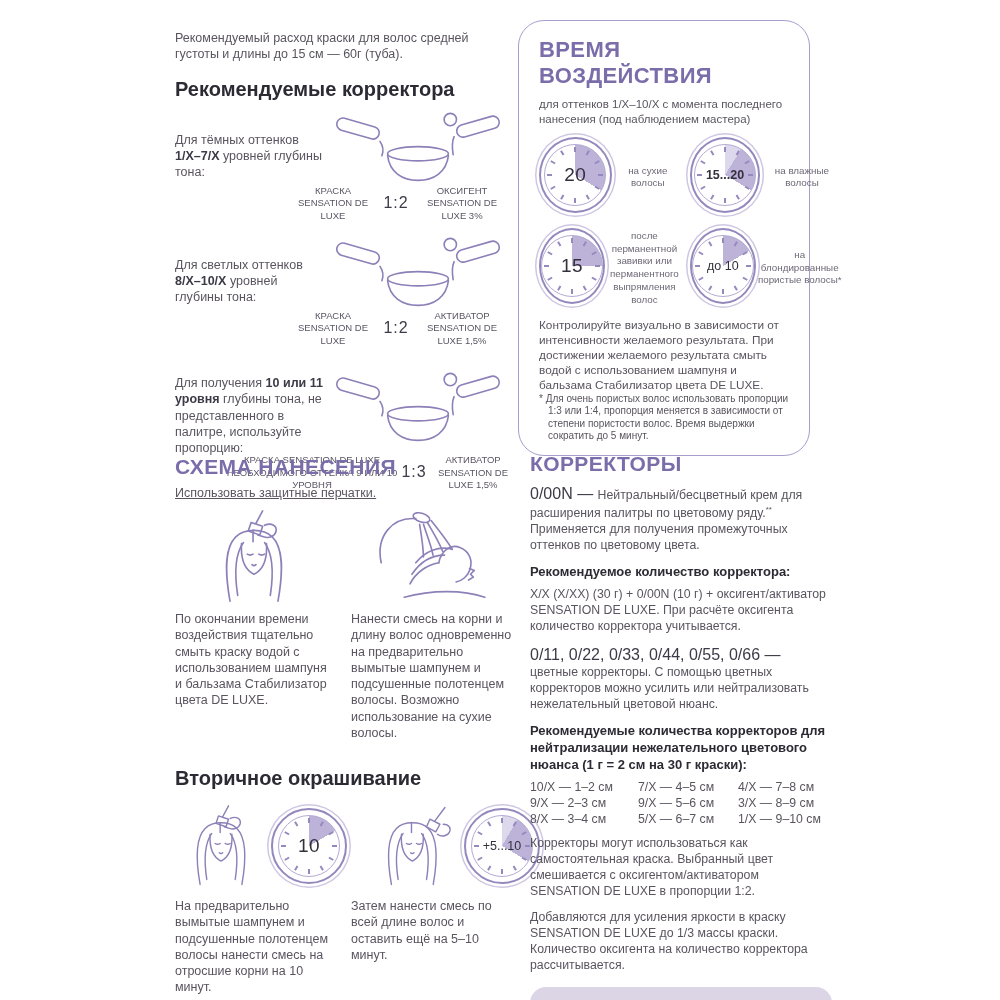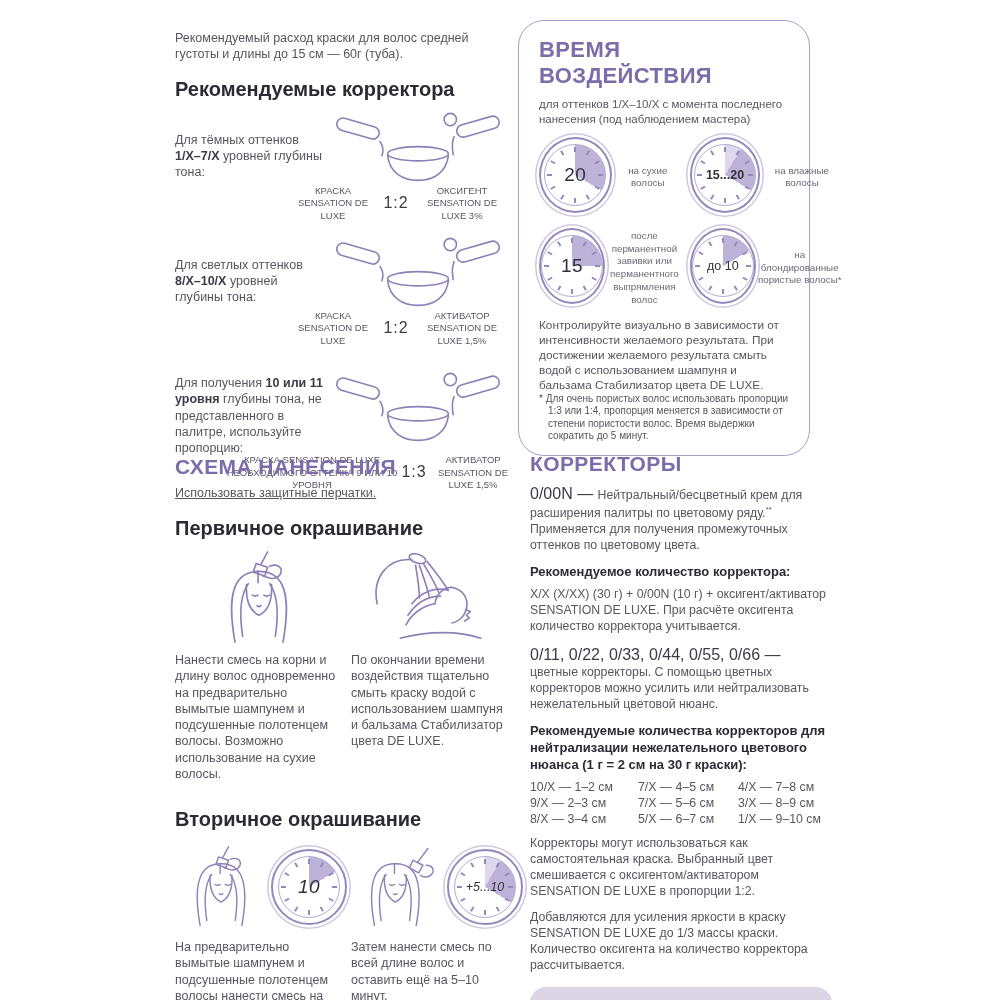--- a/index.html
+++ b/index.html
@@ -43,21 +43,21 @@
   .clock-face{position:relative;width:60px;height:60px;border-radius:50%;border:1px solid #b5aad2;
               display:flex;align-items:center;justify-content:center;}
   .tick{position:absolute;inset:0;}
   .tick::before{content:"";position:absolute;top:2px;left:50%;width:2px;height:5px;margin-left:-1px;background:#9489bd;}
   .clock-value{position:relative;z-index:1;font-size:19px;color:#33303c;letter-spacing:.5px;}
   .clock-value.small{font-size:12.5px;letter-spacing:0;}
 
   
   .scheme{position:absolute;left:175px;top:455px;width:338px;}
   .scheme .subtitle{font-size:12.5px;margin-top:-2px;text-decoration:underline;}
-  .steps-row{display:flex;gap:4px;margin:8px 0 6px;font-style:italic;}
+  .steps-row{display:flex;gap:21px;margin:8px 0 6px;}
   .step-fig{flex:1;display:flex;align-items:center;justify-content:center;gap:4px;}
   .head-svg{width:112px;height:96px;}
   .head-svg.narrow{width:92px;height:92px;}
   .rinse-svg{width:136px;height:96px;}
   .texts{display:flex;gap:14px;}
   .texts .tcol{flex:1;}
   .texts p{font-size:12.5px;line-height:1.3;margin-bottom:10px;}
 
   
   .correctors{position:absolute;left:530px;top:452px;width:302px;}
@@ -235,21 +235,20 @@
       </figure>
     </div>
     <p class="note">Контролируйте визуально в зависимости от интенсивности желаемого результата. При достижении желаемого результата смыть водой с использованием шампуня и бальзама Стабилизатор цвета DE LUXE.</p>
     <p class="foot">* Для очень пористых волос использовать пропорции 1:3 или 1:4, пропорция меняется в зависимости от степени пористости волос. Время выдержки сократить до 5 минут.</p>
   </section>
 
   <section class="scheme">
     <h1 class="h-purple">СХЕМА НАНЕСЕНИЯ</h1>
     <p class="subtitle body-t">Использовать защитные перчатки.</p>
 
-    <h2 class="h-black">Первичное окрашивание</h2>
     <div class="steps-row">
       <div class="step-fig">
         <svg class="head-svg" viewBox="0 0 110 100">
           <g class="illu" stroke-width="1.6">
             <path d="M64 2 L57 15"></path>
             <path d="M52 14 l12 4 -3 9 -12 -4 z"></path>
             <path d="M66 17 c7 -3 13 0 12 6 c-1 5 -7 8 -13 6 l-6 -2"></path>
             <path d="M30 96 C24 62 25 40 36 29 C45 20 65 20 74 29 C85 40 86 62 80 96"></path>
             <path d="M54 22 L54 34"></path>
             <path d="M38 90 C34 64 36 46 44 35"></path>
@@ -275,24 +274,24 @@
             <path d="M70 56 C58 58 46 66 40 78"></path>
             <path d="M76 48 C62 48 50 56 42 68"></path>
             <path d="M84 42 C70 38 56 44 46 56"></path>
             <path d="M34 92 C62 84 96 84 118 92"></path>
           </g>
         </svg>
       </div>
     </div>
     <div class="texts">
       <div class="tcol">
-          <p>Нанести смесь на корни и длину волос одновременно на предварительно вымытые шампунем и подсушенные полотенцем волосы. Возможно использование на сухие волосы.</p>
+          <p>По окончании времени воздействия тщательно смыть краску водой с использованием шампуня и бальзама Стабилизатор цвета DE LUXE.</p>
         </div>
       <div class="tcol">
-          <p>По окончании времени воздействия тщательно смыть краску водой с использованием шампуня и бальзама Стабилизатор цвета DE LUXE.</p>
+          <p>Нанести смесь на корни и длину волос одновременно на предварительно вымытые шампунем и подсушенные полотенцем волосы. Возможно использование на сухие волосы.</p>
         </div>
     </div>
 
     <h2 class="h-black">Вторичное окрашивание</h2>
     <div class="steps-row">
       <div class="step-fig">
         <svg class="head-svg narrow" viewBox="0 0 110 100">
           <g class="illu" stroke-width="1.6">
             <path d="M64 2 L57 15"></path>
             <path d="M52 14 l12 4 -3 9 -12 -4 z"></path>
@@ -379,21 +378,21 @@
     <p>X/X (X/XX) (30 г) + 0/00N (10 г) + оксигент/активатор SENSATION DE LUXE. При расчёте оксигента количество корректора учитывается.</p>
 
     <p><span class="code">0/11, 0/22, 0/33, 0/44, 0/55, 0/66 — </span><span>цветные корректоры. С помощью цветных корректоров можно усилить или нейтрализовать нежелательный цветовой нюанс.</span></p>
 
     <h3>Рекомендуемые количества корректоров для нейтрализации нежелательного цветового нюанса (1 г = 2 см на 30 г краски):</h3>
     <div class="ctable">
       <span>10/X — 1–2 см</span>
       <span>7/X — 4–5 см</span>
       <span>4/X — 7–8 см</span>
       <span>9/X — 2–3 см</span>
-      <span>7/X — 5–6 см</span>
+      <span>9/X — 5–6 см</span>
       <span>3/X — 8–9 см</span>
       <span>8/X — 3–4 см</span>
       <span>5/X — 6–7 см</span>
       <span>1/X — 9–10 см</span>
     </div>
 
     <p>Корректоры могут использоваться как самостоятельная краска. Выбранный цвет смешивается с оксигентом/активатором SENSATION DE LUXE в пропорции 1:2.</p>
     <p>Добавляются для усиления яркости в краску SENSATION DE LUXE до 1/3 массы краски. Количество оксигента на количество корректора рассчитывается.</p>
 
     <div class="fbox">

